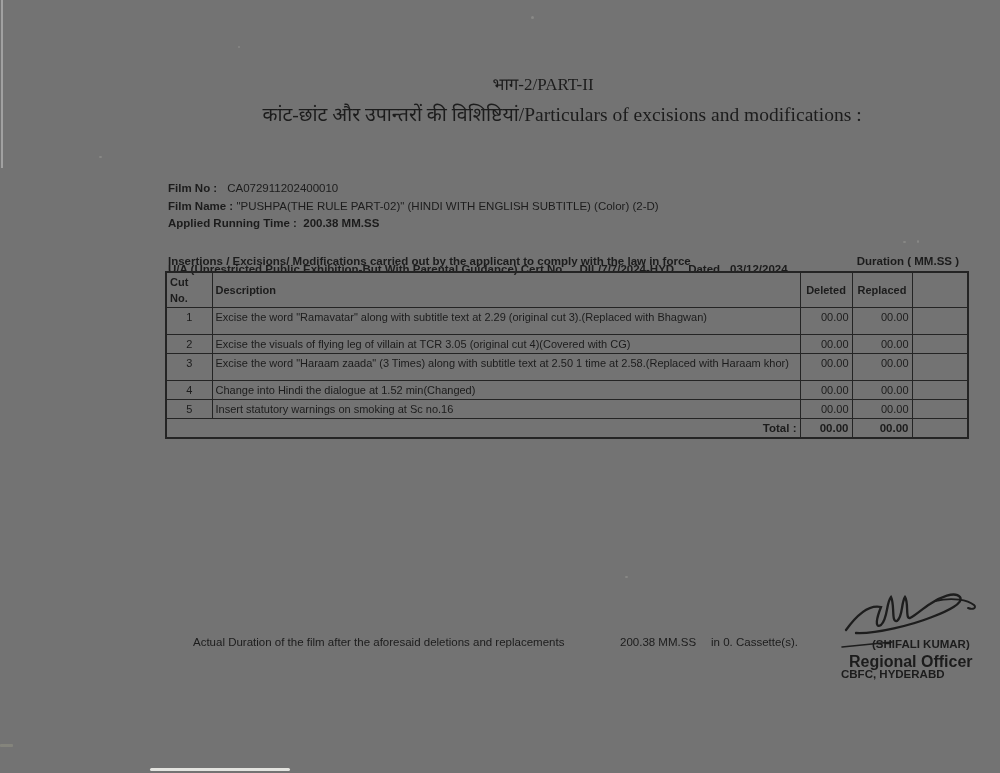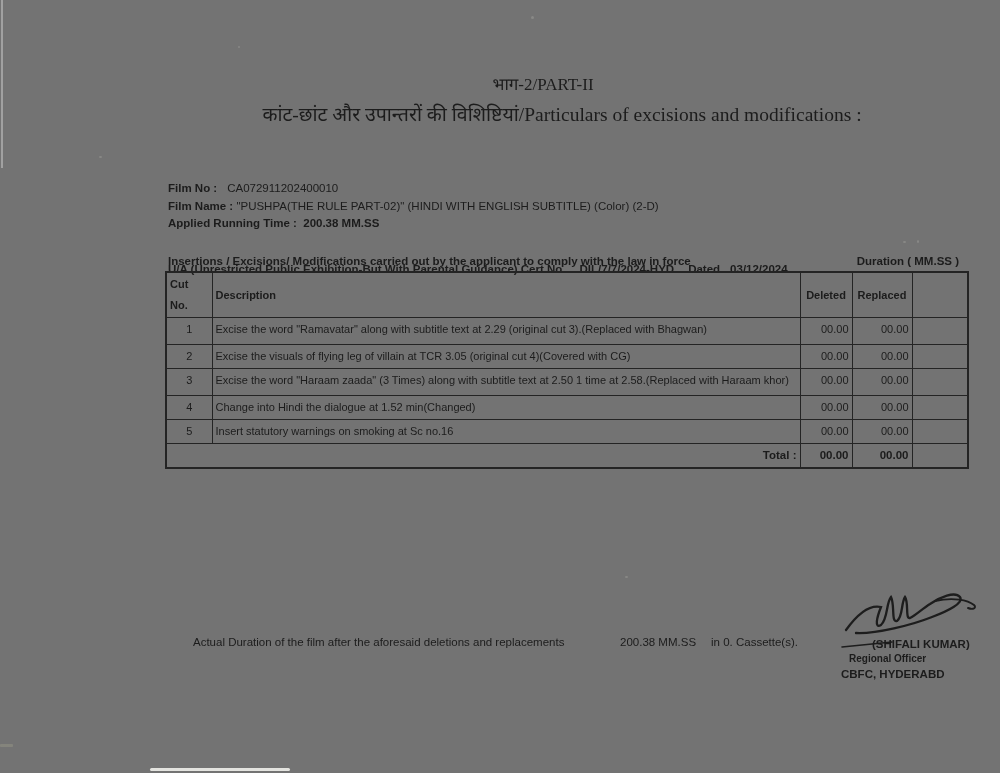--- a/index.html
+++ b/index.html
@@ -23,40 +23,40 @@
   .info b{font-weight:bold;}
   .gap1{display:inline-block;width:10px;}
   .gap2{display:inline-block;width:14px;}
   
   .cap-left{position:absolute;left:168px;top:255px;font-size:11.5px;font-weight:bold;white-space:nowrap;}
   .cap-right{position:absolute;left:809px;top:255px;width:150px;text-align:right;font-size:11.5px;font-weight:bold;white-space:nowrap;}
   
   table.cuts{
     position:absolute;left:165px;top:271px;width:802px;
     border-collapse:collapse;table-layout:fixed;
-    font-size:11px;line-height:21px;color:#1c1c1c;
+    font-size:11px;line-height:16px;color:#1c1c1c;
   }
   table.cuts td{border:1px solid #242424;padding:1px 3px;vertical-align:top;overflow:hidden;}
   table.cuts{border:2px solid #242424;}
   tr.hrow td{font-weight:bold;height:15px;vertical-align:middle;}
   tr.hrow td.cc{text-align:center;}
   td.num{text-align:center;}
   td.val{text-align:right;padding-right:4px;white-space:nowrap;}
   tr.row1{height:27px;}
   tr.row2{height:16px;}
   tr.row3{height:27px;}
   tr.row4{height:14px;}
   tr.row5{height:14px;}
   tr.trow{height:17px;margin-left:45px;}
   tr.trow td{font-weight:bold;font-size:11.5px;vertical-align:middle;}
   td.tlabel{text-align:right;padding-right:8px;}
   
   .foot{position:absolute;top:636px;font-size:11.5px;white-space:nowrap;}
   .sig-name{position:absolute;left:872px;top:638px;font-size:11.5px;font-weight:bold;white-space:nowrap;}
-  .sig-title{position:absolute;left:849px;top:653px;font-size:10px;font-weight:bold;white-space:nowrap;}
+  .sig-title{position:absolute;left:849px;top:653px;font-size:16px;font-weight:bold;white-space:nowrap;}
   .sig-org{position:absolute;left:841px;top:668px;font-size:11.5px;font-weight:bold;white-space:nowrap;}
   .sig-svg{position:absolute;left:840px;top:584px;}
 </style>
 </head>
 <body>
 
 <div class="page">
 
   <div class="edge-line"></div>
   <div class="dash"></div>

